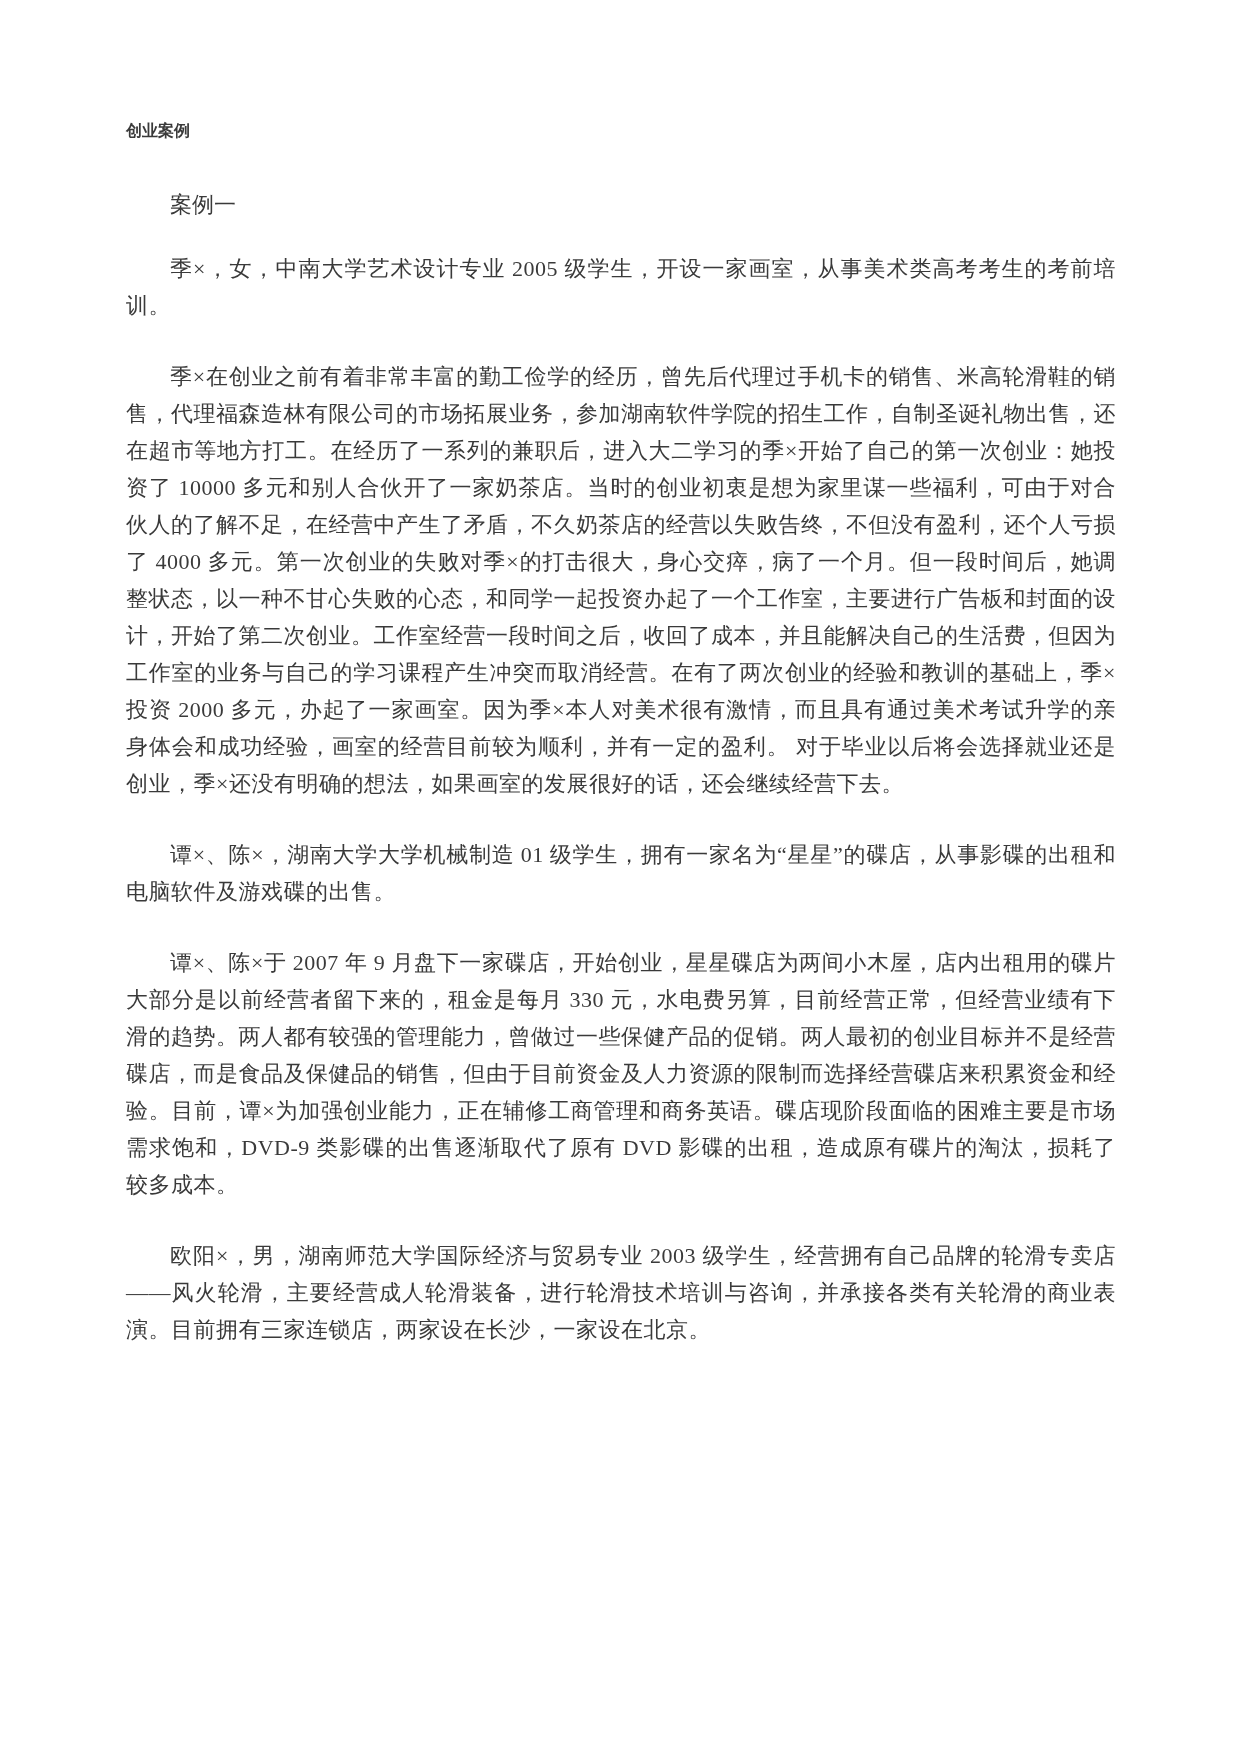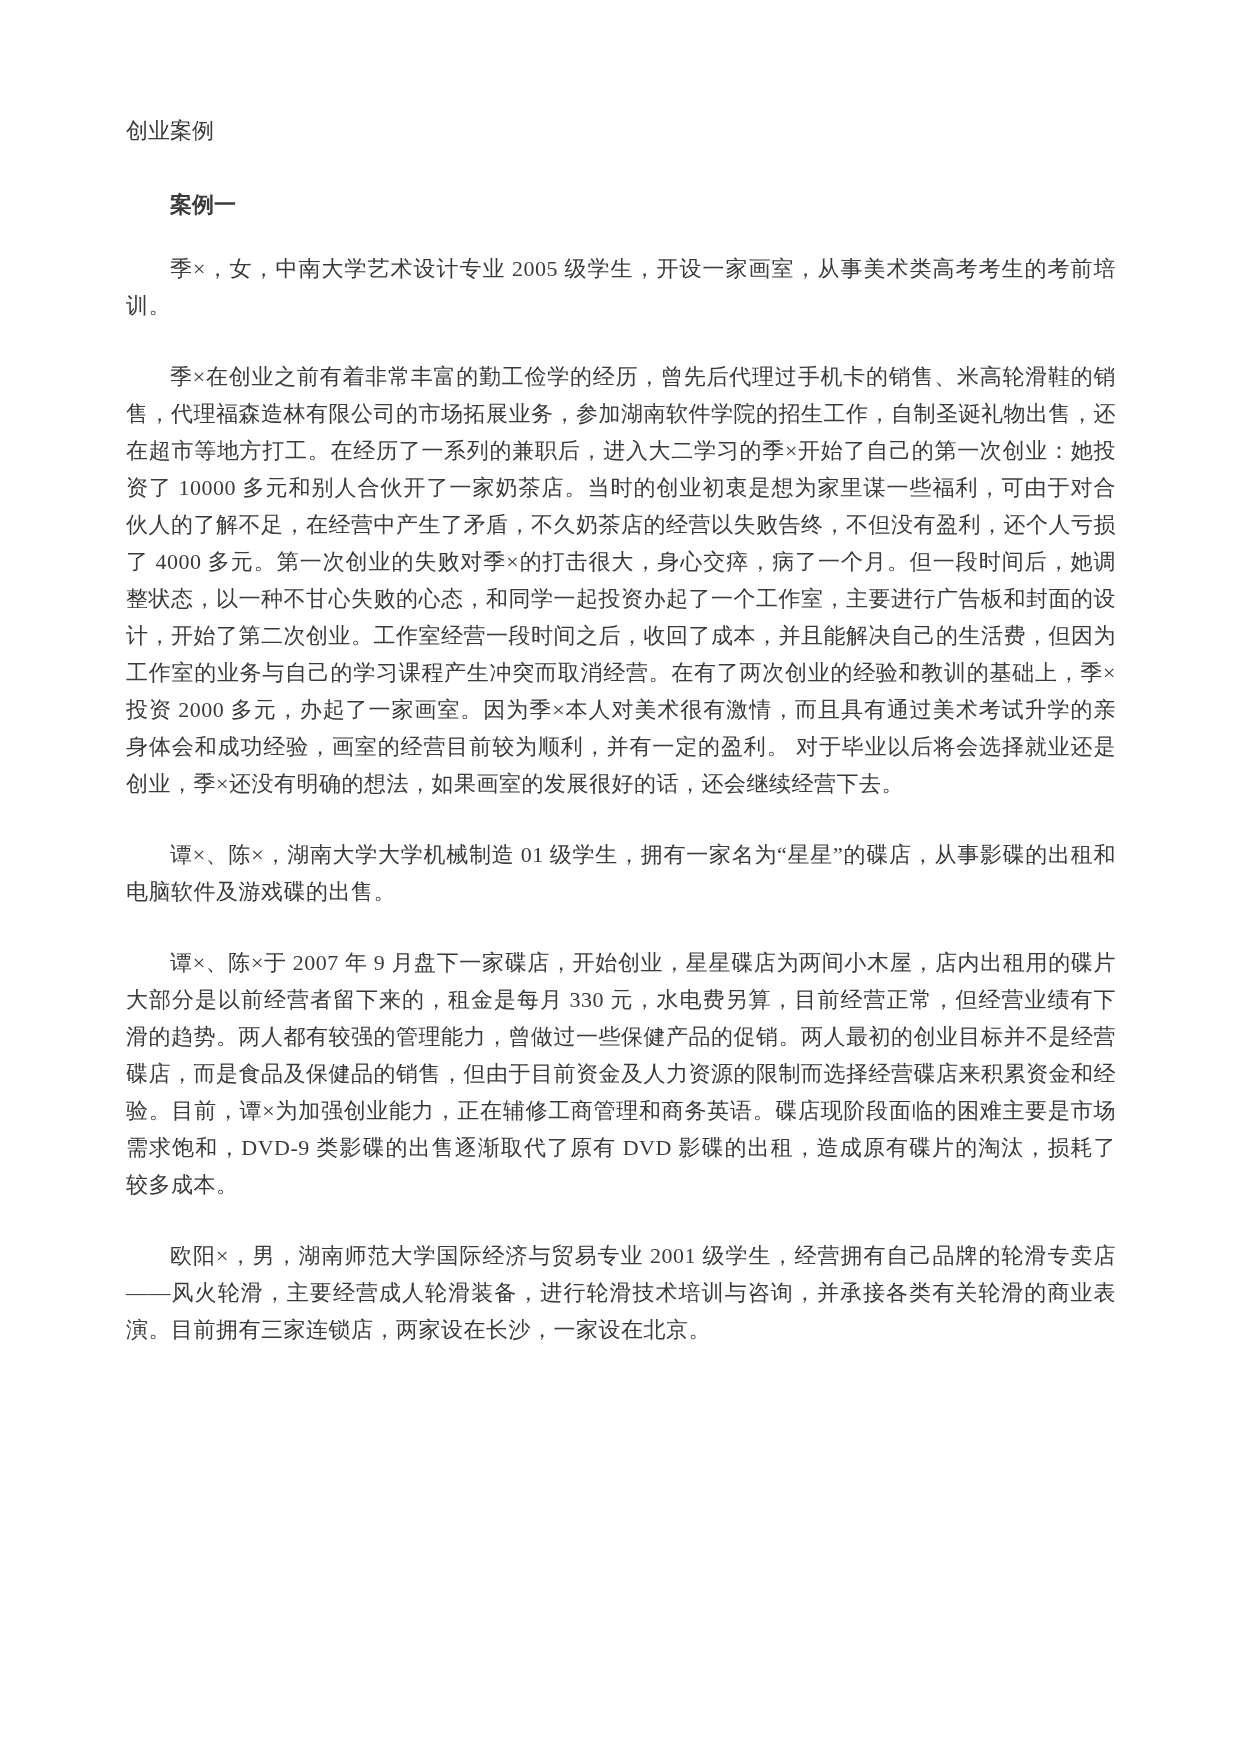--- a/index.html
+++ b/index.html
@@ -16,29 +16,29 @@
     color: #3a3a3a;
   }
   .page {
     box-sizing: border-box;
     width: 1240px;
     height: 1753px;
     padding: 112px 124px 0 126px;
     background: #ffffff;
   }
   .doc-title {
-    font-size: 22px;
-    font-weight: normal;
+    font-size: 16px;
+    font-weight: bold;
     line-height: 37px;
     margin: 0 0 37px 0;
     text-align: left;
   }
   .case-heading {
     font-size: 22px;
-    font-weight: bold;
+    font-weight: normal;
     line-height: 37px;
     margin: 36px 0 27px 0;
     text-indent: 2em;
   }
   .body-para {
     font-size: 22px;
     font-weight: normal;
     line-height: 37px;
     margin: 0 0 34px 0;
     text-indent: 2em;
@@ -59,16 +59,16 @@
     <p class="body-para">季×，女，中南大学艺术设计专业 2005 级学生，开设一家画室，从事美术类高考考生的考前培训。</p>
     <p class="body-para">季×在创业之前有着非常丰富的勤工俭学的经历，曾先后代理过手机卡的销售、米高轮滑鞋的销售，代理福森造林有限公司的市场拓展业务，参加湖南软件学院的招生工作，自制圣诞礼物出售，还在超市等地方打工。在经历了一系列的兼职后，进入大二学习的季×开始了自己的第一次创业：她投资了 10000 多元和别人合伙开了一家奶茶店。当时的创业初衷是想为家里谋一些福利，可由于对合伙人的了解不足，在经营中产生了矛盾，不久奶茶店的经营以失败告终，不但没有盈利，还个人亏损了 4000 多元。第一次创业的失败对季×的打击很大，身心交瘁，病了一个月。但一段时间后，她调整状态，以一种不甘心失败的心态，和同学一起投资办起了一个工作室，主要进行广告板和封面的设计，开始了第二次创业。工作室经营一段时间之后，收回了成本，并且能解决自己的生活费，但因为工作室的业务与自己的学习课程产生冲突而取消经营。在有了两次创业的经验和教训的基础上，季×投资 2000 多元，办起了一家画室。因为季×本人对美术很有激情，而且具有通过美术考试升学的亲身体会和成功经验，画室的经营目前较为顺利，并有一定的盈利。 对于毕业以后将会选择就业还是创业，季×还没有明确的想法，如果画室的发展很好的话，还会继续经营下去。</p>
   </section>
 
   <section>
     <p class="body-para">谭×、陈×，湖南大学大学机械制造 01 级学生，拥有一家名为“星星”的碟店，从事影碟的出租和电脑软件及游戏碟的出售。</p>
     <p class="body-para">谭×、陈×于 2007 年 9 月盘下一家碟店，开始创业，星星碟店为两间小木屋，店内出租用的碟片大部分是以前经营者留下来的，租金是每月 330 元，水电费另算，目前经营正常，但经营业绩有下滑的趋势。两人都有较强的管理能力，曾做过一些保健产品的促销。两人最初的创业目标并不是经营碟店，而是食品及保健品的销售，但由于目前资金及人力资源的限制而选择经营碟店来积累资金和经验。目前，谭×为加强创业能力，正在辅修工商管理和商务英语。碟店现阶段面临的困难主要是市场需求饱和，DVD-9 类影碟的出售逐渐取代了原有 DVD 影碟的出租，造成原有碟片的淘汰，损耗了较多成本。</p>
   </section>
 
   <section>
-    <p class="body-para">欧阳×，男，湖南师范大学国际经济与贸易专业 2001 级学生，经营拥有自己品牌的轮滑专卖店——风火轮滑，主要经营成人轮滑装备，进行轮滑技术培训与咨询，并承接各类有关轮滑的商业表演。目前拥有三家连锁店，两家设在长沙，一家设在北京。</p>
+    <p class="body-para">欧阳×，男，湖南师范大学国际经济与贸易专业 2003 级学生，经营拥有自己品牌的轮滑专卖店——风火轮滑，主要经营成人轮滑装备，进行轮滑技术培训与咨询，并承接各类有关轮滑的商业表演。目前拥有三家连锁店，两家设在长沙，一家设在北京。</p>
   </section>
 
 </div>
 
 </body></html>

